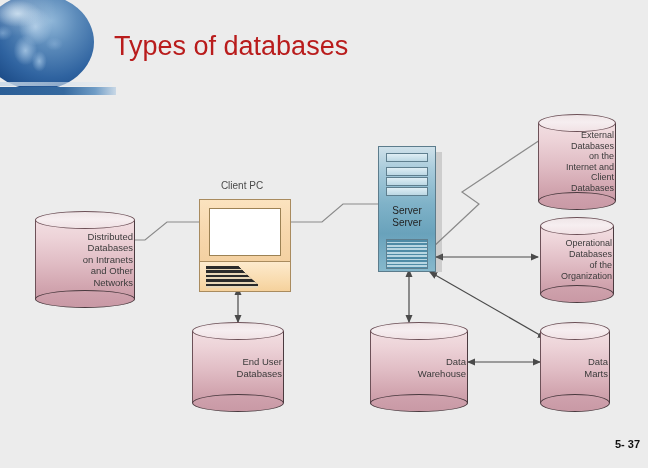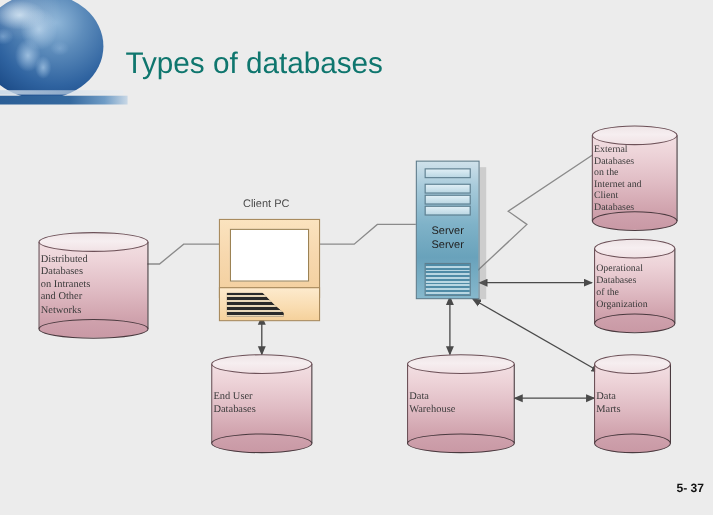--- a/index.html
+++ b/index.html
@@ -35,22 +35,22 @@
   }
   .header-bar{
     position:absolute;left:0;top:87px;width:116px;height:8px;
     background:linear-gradient(to right,#2b5e96 0%,#35699f 55%,#6f9cc6 82%,#c9d8e6 100%);
   }
   .header-bar-thin{
     position:absolute;left:0;top:82px;width:112px;height:4px;
     background:linear-gradient(to right, rgba(200,216,231,.85) 0%, rgba(228,236,244,.4) 100%);
   }
   .title{
-    position:absolute;left:114px;top:42px;
-    font-size:27px;color:#0f766e;letter-spacing:0px;white-space:nowrap;
+    position:absolute;left:114px;top:31px;
+    font-size:27px;color:#b91c1c;letter-spacing:0px;white-space:nowrap;
   }
 
   
   .canvas{position:absolute;left:0;top:100px;width:648px;height:330px;}
 
   
   .cyl{position:absolute;}
   .cyl .body{
     position:absolute;left:0;right:0;top:9px;bottom:9px;
     background:linear-gradient(to bottom,#f2dfe2 0%,#edd3d8 22%,#e0bcc4 55%,#d3a7b1 82%,#c99aa6 100%);
@@ -61,22 +61,22 @@
     background:linear-gradient(to bottom,#efe5e7 0%,#f6eef0 45%,#f1e2e5 100%);
     border:1.4px solid #6d5158;box-sizing:border-box;
   }
   .cyl .bottom{
     position:absolute;left:0;right:0;bottom:0;height:18px;border-radius:50%;
     background:linear-gradient(to bottom,#cfa2ad 0%,#c999a5 100%);
     border:1.4px solid #4a3a3f;box-sizing:border-box;
   }
   .cyl .label{
     position:absolute;left:0;right:0;top:50%;transform:translateY(-50%);
-    text-align:left;font-size:9.5px;line-height:11.5px;color:#3b3b3b;
-    font-family:Liberation Serif, serif;z-index:3;padding:0 2px;
+    text-align:right;font-size:9.5px;line-height:11.5px;color:#3b3b3b;
+    font-family:Liberation Sans, sans-serif;z-index:3;padding:0 2px;
   }
   .cyl .shadow{
     position:absolute;left:4px;top:6px;right:-4px;bottom:-4px;
     background:rgba(120,110,112,.22);border-radius:0 0 0 0;z-index:-1;
   }
 
   
   .pc-label{
     position:absolute;font-size:10px;color:#4a4a4a;text-align:center;white-space:nowrap;
   }

